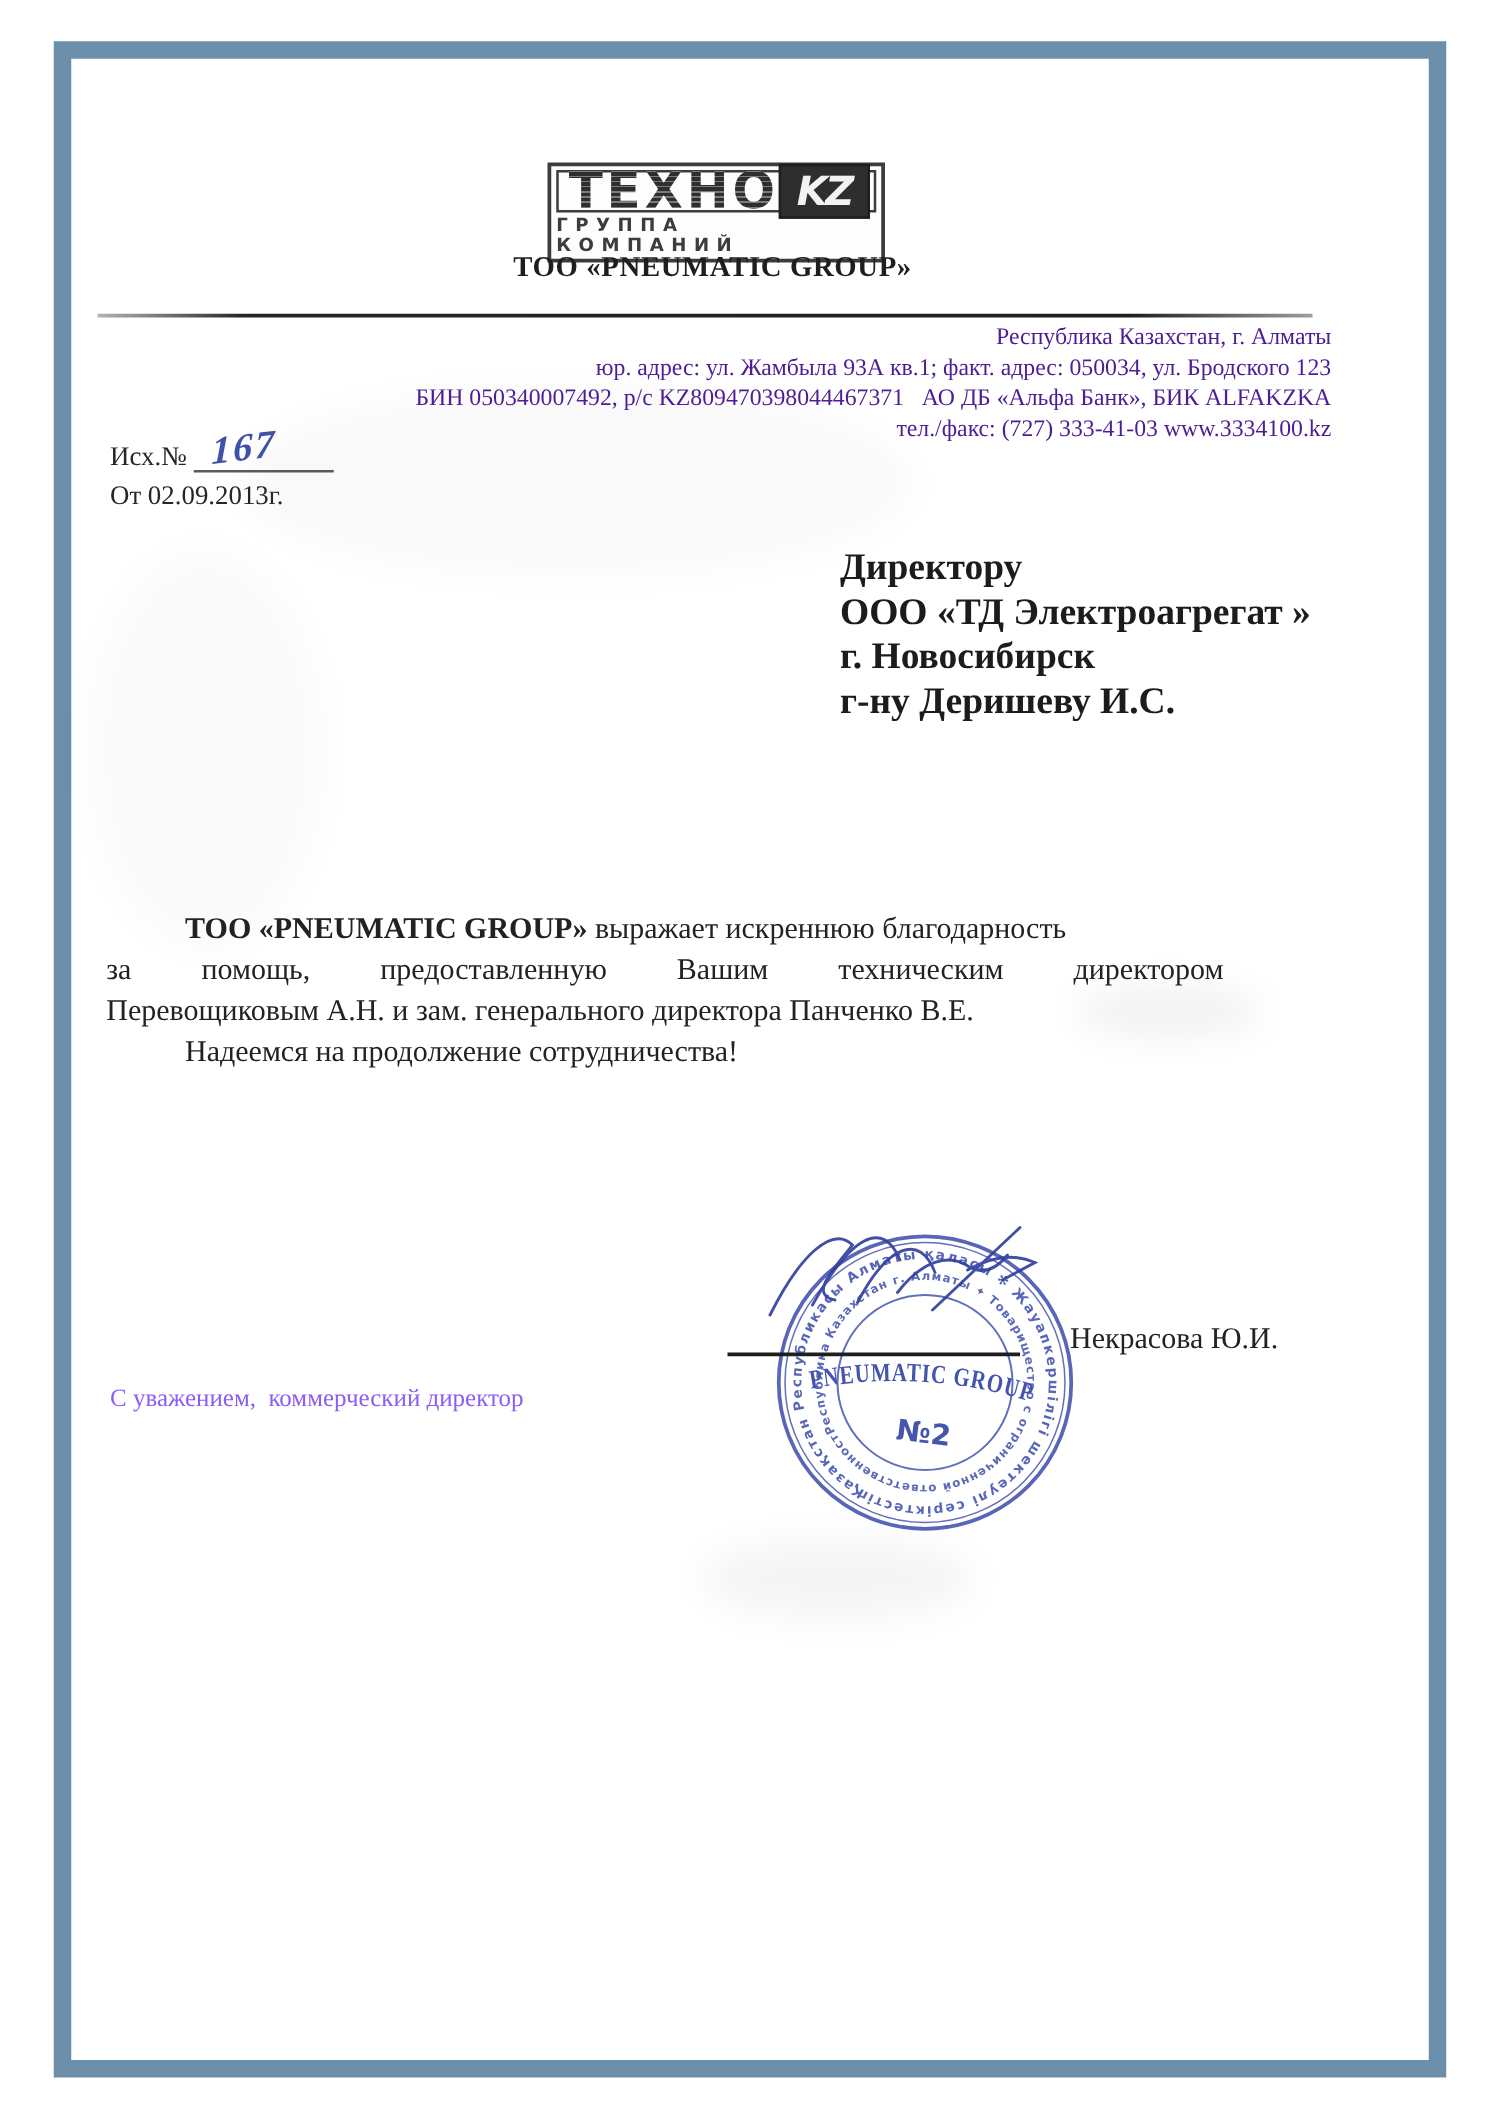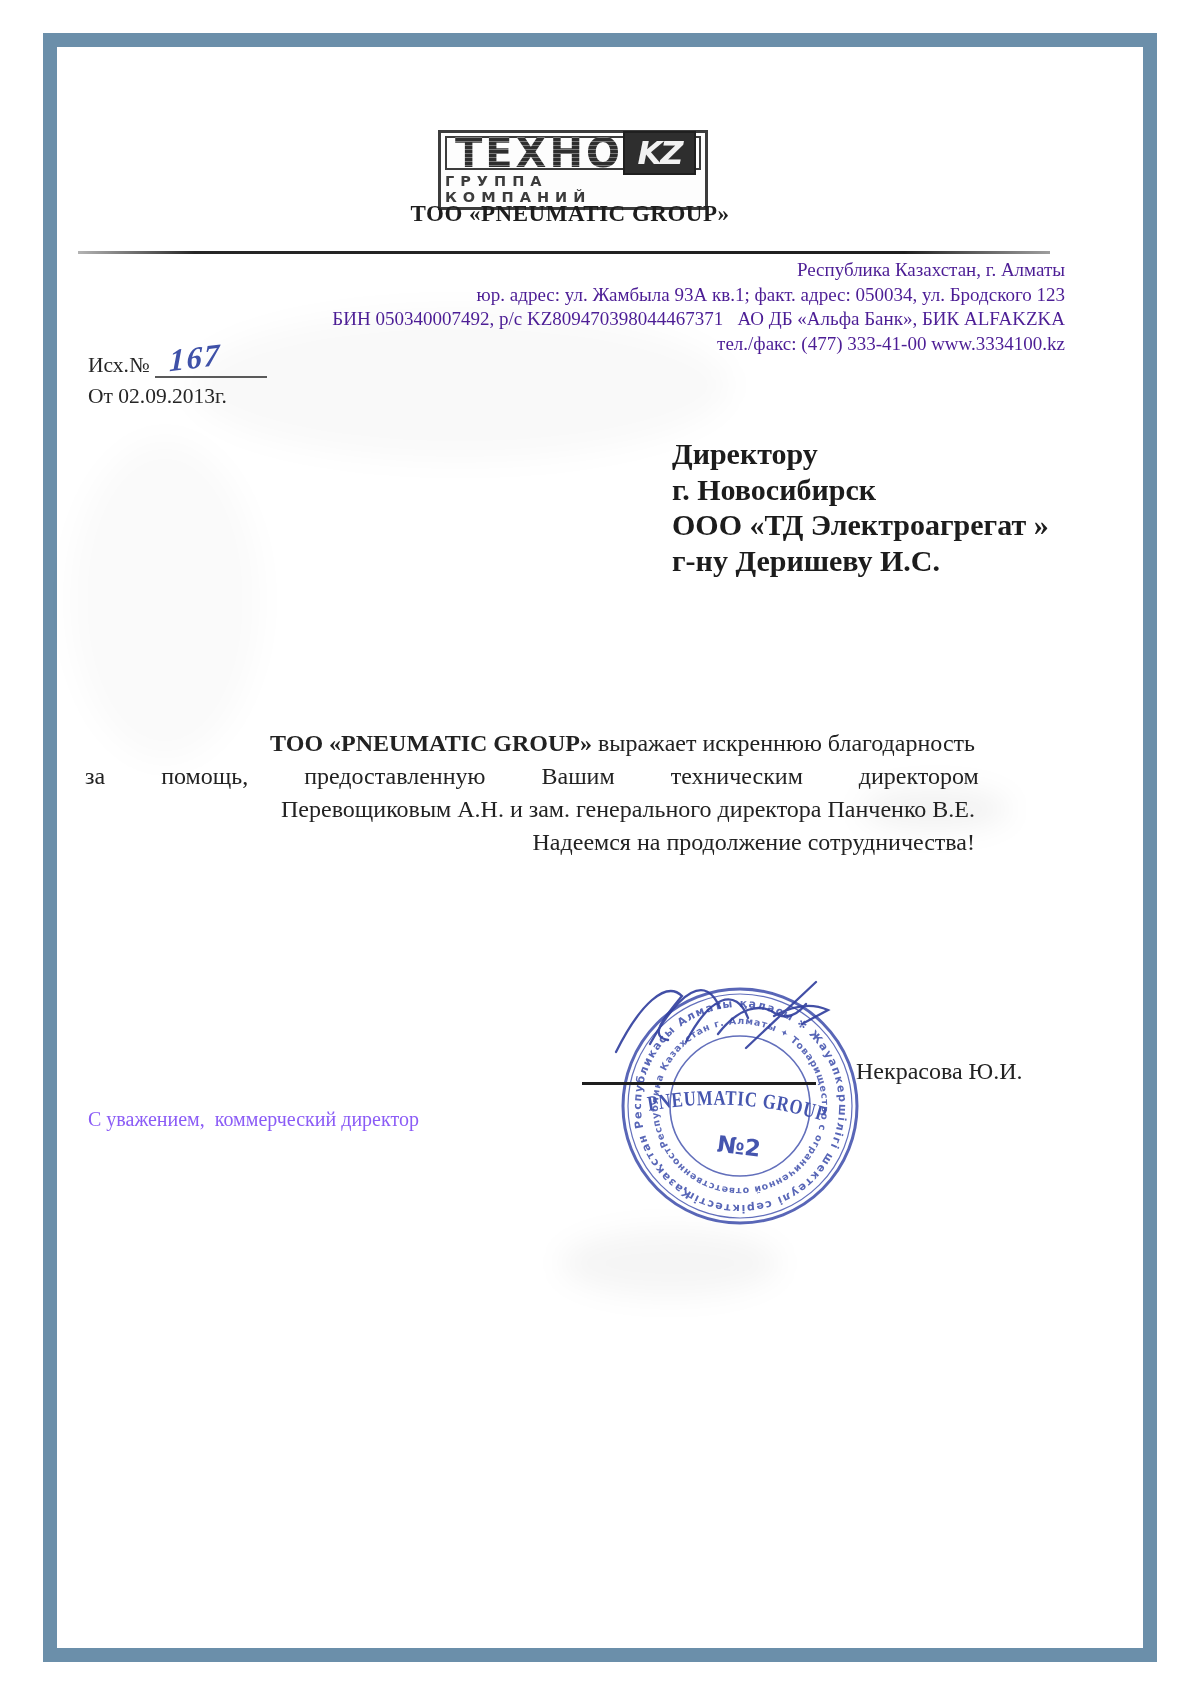--- a/index.html
+++ b/index.html
@@ -33,21 +33,21 @@
   .ref { left:88px; top:352px; font-size:21.5px; color:#262626; }
   .ref-row { display:flex; align-items:flex-end;justify-content:flex-end; }
   .ref-underline { display:inline-block; position:relative; width:112px; border-bottom:2px solid #5a5a5a; margin-left:6px; height:26px; }
   .handwritten { position:absolute; left:14px; top:-12px; font-size:31px; font-style:italic; color:#3f51a8;
       transform:rotate(-7deg) skewX(-8deg); letter-spacing:2px; font-weight:bold; }
   .ref-date { margin-top:6px; }
 
   .recipient { left:672px; top:436px; font-weight:bold; font-size:30px; line-height:35.5px; color:#1c1c1c; }
 
   .body-text { left:85px; top:727px; width:890px; font-size:24px; line-height:33px; color:#222222; }
-  .body-line { white-space:nowrap;text-align:right; }
+  .body-line { white-space:nowrap; }
   .indent { padding-left:63px; }
   .spread { word-spacing:50px; }
 
   .signoff { left:88px; top:1108px; font-size:20px; color:#8b5cf6; }
   .sign-name { left:856px; top:1058px; font-size:24px; color:#222222; }
 
   .sig-line { left:582px; top:1082px; width:234px; height:2.5px; background:#1e1e1e; z-index:6; }
 
   .stamp-svg { left:610px; top:976px; z-index:4; opacity:0.92; }
   .signature-svg { left:588px; top:952px; z-index:5; }
@@ -71,37 +71,37 @@
 </div>
 
 <div class="abs company-line">ТОО «PNEUMATIC GROUP»</div>
 
 <div class="abs rule"></div>
 
 <div class="abs address">
   <div>Республика Казахстан, г. Алматы</div>
   <div>юр. адрес: ул. Жамбыла 93А кв.1; факт. адрес: 050034, ул. Бродского 123</div>
   <div>БИН 050340007492, р/с KZ809470398044467371&nbsp;&nbsp; АО ДБ «Альфа Банк», БИК ALFAKZKA</div>
-  <div>тел./факс: (477) 333-41-00 www.3334100.kz</div>
+  <div>тел./факс: (727) 333-41-03 www.3334100.kz</div>
 </div>
 
 <div class="abs ref">
   <div class="ref-row">
     <span>Исх.№</span>
     <span class="ref-underline">
       <span class="handwritten">167</span>
     </span>
   </div>
   <div class="ref-date">От 02.09.2013г.</div>
 </div>
 
 <div class="abs recipient">
   <div>Директору</div>
+  <div>ООО «ТД Электроагрегат »</div>
   <div>г. Новосибирск</div>
-  <div>ООО «ТД Электроагрегат »</div>
   <div>г-ну Деришеву И.С.</div>
 </div>
 
 <div class="abs body-text">
   <div class="body-line indent">
     <b>ТОО «PNEUMATIC GROUP»</b><span> выражает искреннюю благодарность</span>
   </div>
   <div class="body-line spread">за помощь, предоставленную Вашим техническим директором</div>
   <div class="body-line">Перевощиковым А.Н. и зам. генерального директора Панченко В.Е.</div>
   <div class="body-line indent">Надеемся на продолжение сотрудничества!</div>

